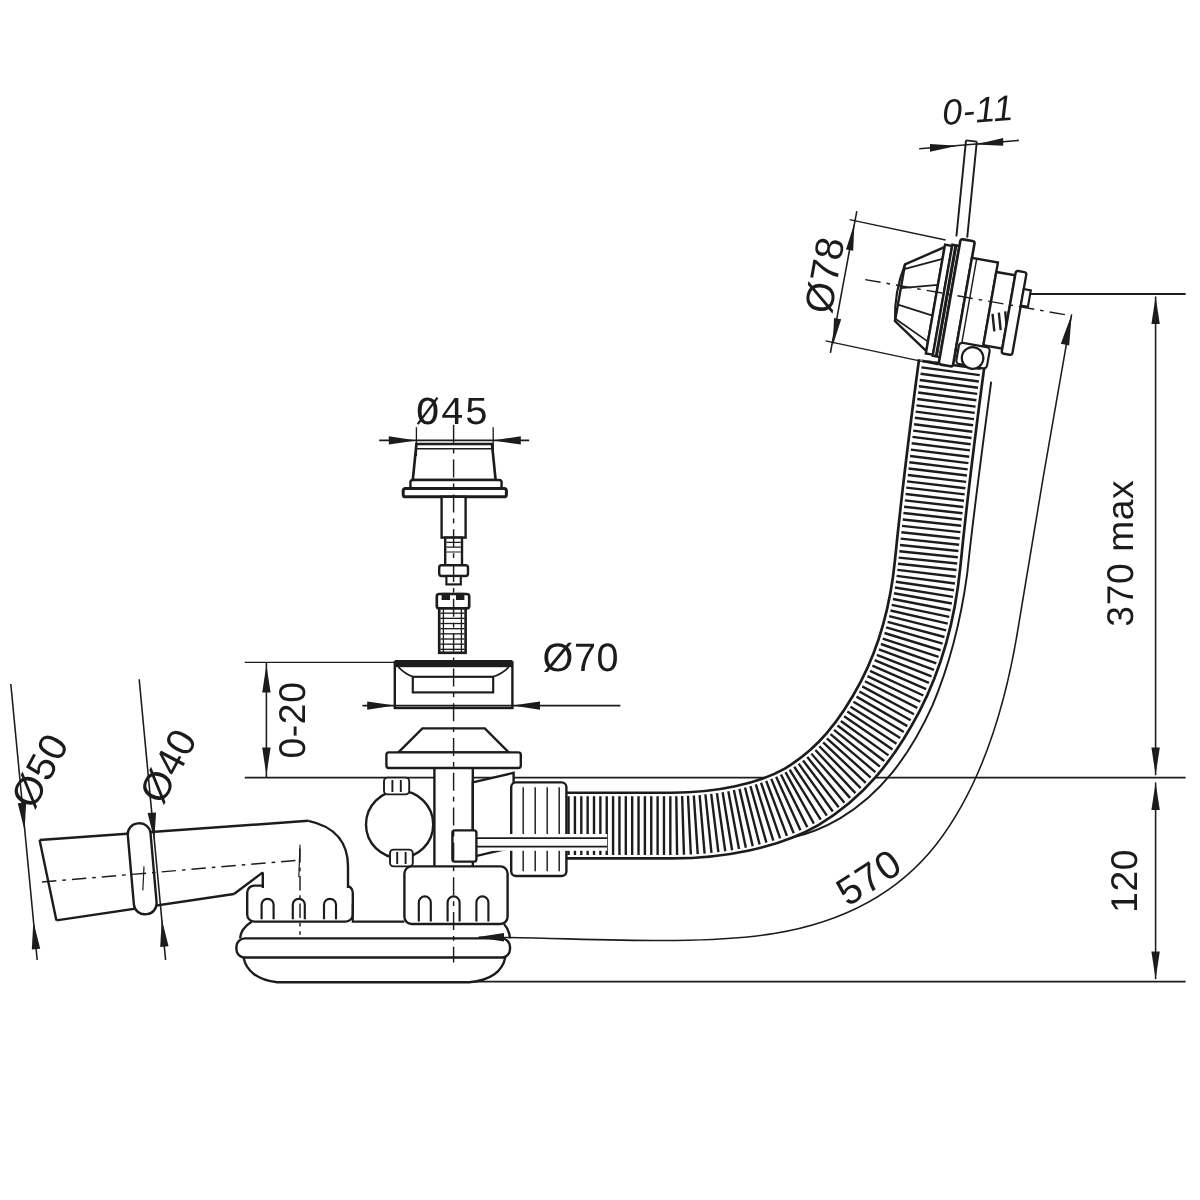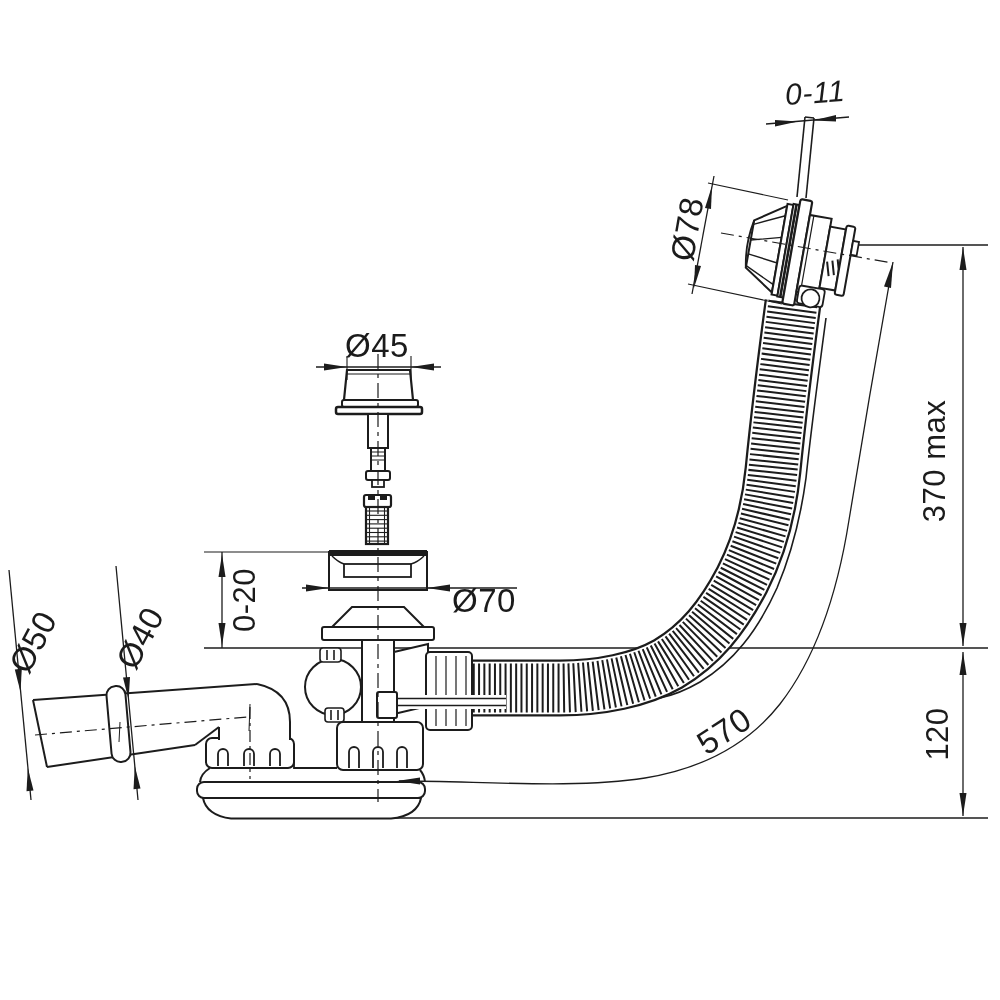--- a/index.html
+++ b/index.html
@@ -221,23 +221,23 @@
       <line x1="120" y1="722" x2="119" y2="742" stroke-width="1"></line>
       <line x1="250" y1="707" x2="250" y2="779" stroke-dasharray="12 4 3 4"></line>
     </g>
   </g>
 </svg>
 
 <div class="dim ital" style="left:815px;top:93px;transform:translate(-50%,-50%) rotate(-4deg);">0-11</div>
 
 <div class="dim" style="left:687px;top:229px;transform:translate(-50%,-50%) rotate(-80deg);">Ø78</div>
 
-<div class="dim" style="left:377px;top:345px;">Ø45</div>
-
-<div class="dim" style="left:484px;top:600px;">Ø70</div>
+<div class="dim" style="left:377px;top:345px;font-family:Liberation Mono, monospace;">Ø45</div>
+
+<div class="dim" style="left:484px;top:548px;">Ø70</div>
 
 <div class="dim small" style="left:244px;top:600px;transform:translate(-50%,-50%) rotate(-90deg);">0-20</div>
 
 <div class="dim" style="left:33px;top:642px;transform:translate(-50%,-50%) rotate(-62deg);">Ø50</div>
 
 <div class="dim" style="left:140px;top:638px;transform:translate(-50%,-50%) rotate(-62deg);">Ø40</div>
 
 <div class="dim small" style="left:934px;top:461px;transform:translate(-50%,-50%) rotate(-90deg);">370 max</div>
 
 <div class="dim small" style="left:937px;top:734px;transform:translate(-50%,-50%) rotate(-90deg);">120</div>

